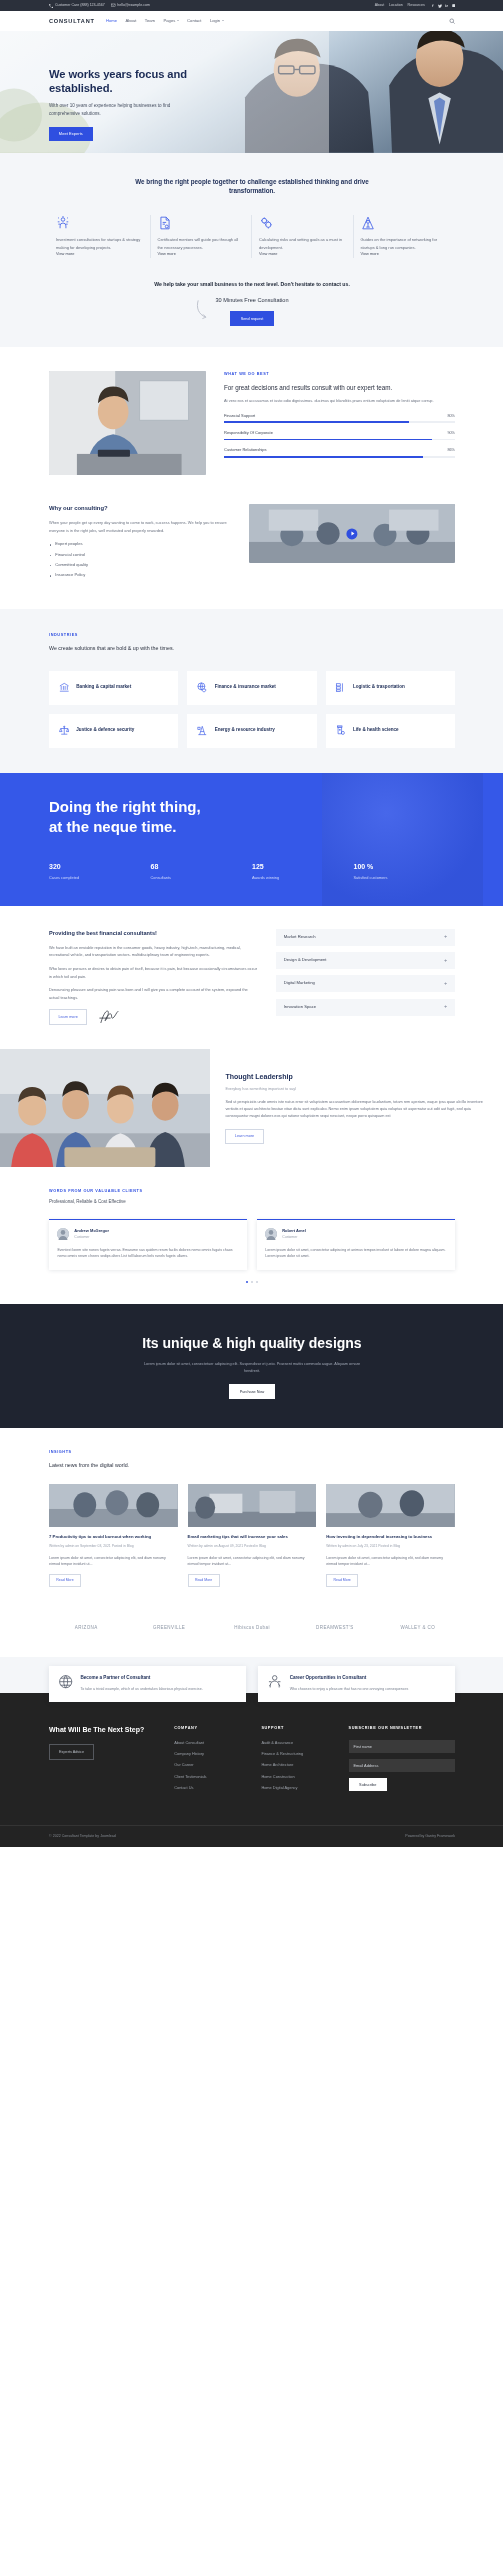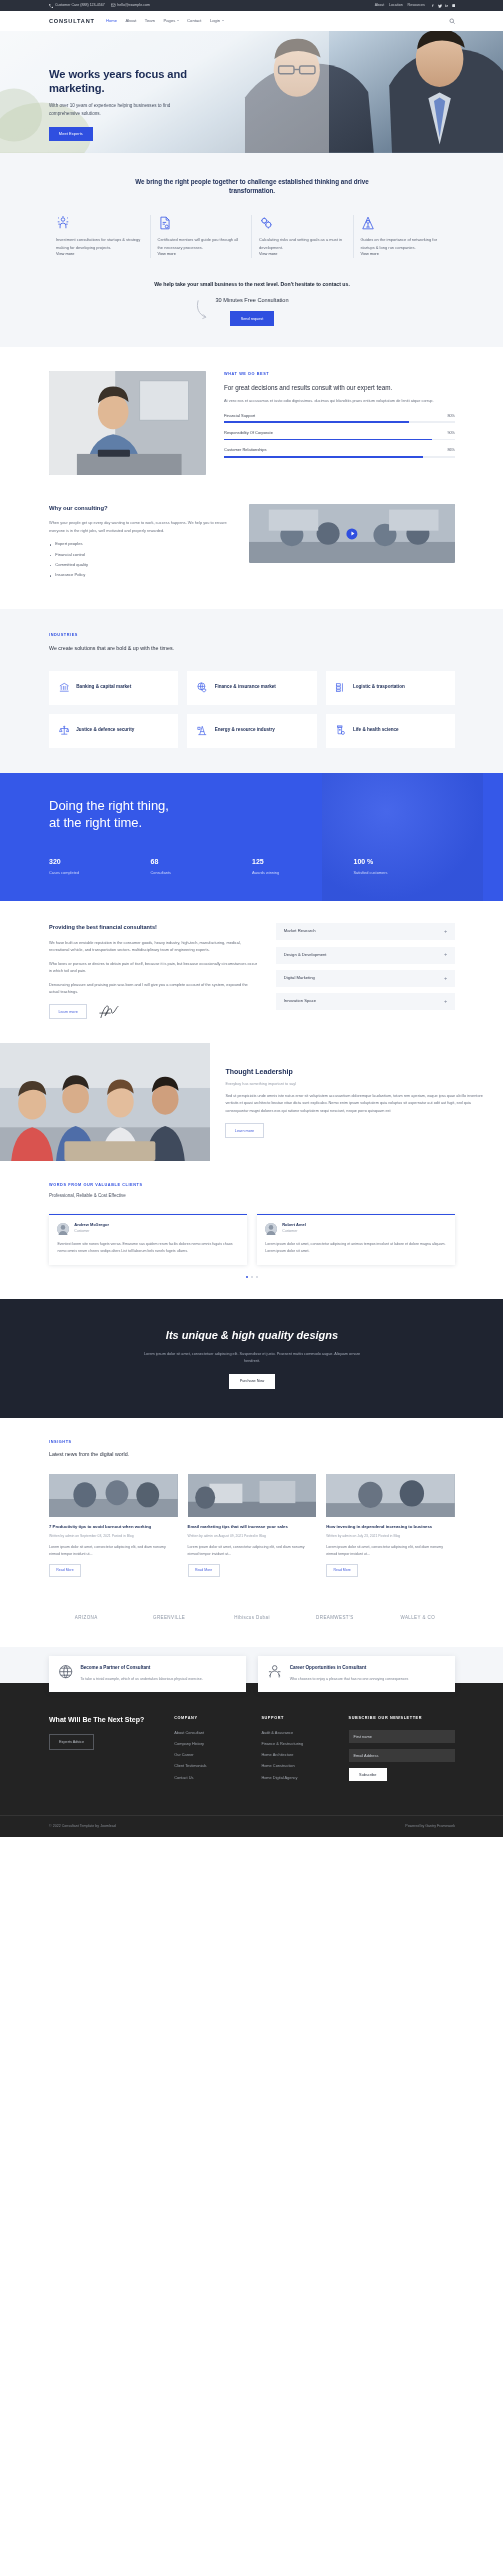--- a/index.html
+++ b/index.html
@@ -93,21 +93,21 @@
   .sec-ind { background:#f4f6f9; padding:22.4px 0 25px; }
   .ind-head .h4 { font-size:5.3px; color:#2b313f; margin-top:6.3px; font-weight:400; }
   .ind-grid { display:grid; grid-template-columns:repeat(3,1fr); gap:9px; margin-top:18px; }
   .ind-card { background:#fff; height:34px; display:flex; align-items:center; gap:7px; padding:0 9.8px; }
   .ind-label { font-size:4.6px; color:#1b2b55; font-weight:700; line-height:1.4; }
 
   
   .sec-stats { background:#3558e8; padding:24px 0 25px; position:relative; overflow:hidden; }
   .stats-bg { position:absolute; right:21px; top:0; width:161px; height:100%;
     background:radial-gradient(ellipse at 40% 30%, rgba(255,255,255,.09), rgba(0,0,0,.06) 70%); }
-  .stats-h { font-size:13px; line-height:1.35; color:#fff; font-weight:400; position:relative; }
+  .stats-h { font-size:15px; line-height:1.35; color:#fff; font-weight:700; position:relative; }
   .stats-row { display:grid; grid-template-columns:repeat(4,1fr); margin-top:24px; position:relative; }
   .stat-n { font-size:7px; color:#fff; font-weight:700; }
   .stat-l { font-size:3.9px; color:#cdd7fb; margin-top:2.8px; }
 
   
   .sec-fin { background:#fff; padding:22.4px 0 24px; }
   .fin-grid { display:flex; gap:17px; }
   .fin-left { width:210px; }
   .fin-left .h3 { font-size:5.6px; }
   .fin-p { font-size:3.9px; line-height:1.9; color:#666d7b; margin-top:6.3px; }
@@ -135,21 +135,21 @@
   .avatar { width:12px; height:12px; border-radius:50%; background:linear-gradient(140deg,#b8c0cc,#7b8695); flex:0 0 12px;}
   .tst-name { font-size:4px; color:#1b2b55; font-weight:700; }
   .tst-role { font-size:3.5px; color:#9aa1ae; margin-top:0.7px;}
   .tst-body { font-size:3.6px; line-height:1.9; color:#6c7280; margin-top:6.3px; }
   .dots { display:flex; justify-content:center; gap:2.8px; margin-top:11.2px; }
   .dot { width:2.1px; height:2.1px; border-radius:50%; background:#ccd2dc; }
   .dot.on { background:#2f4fe0; }
 
   
   .sec-dark { background:#1f2430; padding:28px 0 29px; text-align:center; }
-  .dark-h { font-size:11px; color:#fff; font-weight:700;font-style:italic; }
+  .dark-h { font-size:14px; color:#fff; font-weight:700; }
   .dark-p { font-size:3.8px; color:#a0a7b5; line-height:1.9; max-width:231px; margin:6.3px auto 0; }
   .btn-white { display:inline-block; background:#fff; color:#2b3240; font-size:3.8px; padding:4.2px 10.5px; margin-top:9px; }
 
   
   .sec-ins { background:#fff; padding:21px 0 21px; }
   .ins-h { font-size:5.3px; color:#2b313f; margin-top:5.6px; font-weight:400;}
   .ins-grid { display:grid; grid-template-columns:repeat(3,1fr); gap:9.8px; margin-top:15.4px; }
   .ins-img { height:43px; background:linear-gradient(140deg,#c9d1da,#828d9c); position:relative; overflow:hidden;}
   .ins-t { font-size:4.3px; color:#1b2b55; font-weight:700; line-height:1.5; margin-top:6.3px; }
   .ins-meta { font-size:3.4px; color:#9aa1ae; margin-top:4.2px; line-height:1.6;}
@@ -296,21 +296,21 @@
       <path d="M560 174 L556 78 q26 -48 84 -52 q64 -4 92 52 l6 96z" fill="#39414f"></path>
       <ellipse cx="628" cy="40" rx="34" ry="40" fill="url(#skin)"></ellipse>
       <path d="M596 26 q34 -24 68 -2 q-4 -26 -34 -26 q-32 0 -34 28z" fill="#262019"></path>
       <path d="M612 96 l16 66 l16 -66 l-16 -8z" fill="#cfd7e2"></path>
       <path d="M620 100 l8 52 l8 -52 l-8 -5z" fill="#6b88c7"></path>
       <rect width="470" height="174" fill="#ffffff" opacity="0.42"></rect>
     </svg>
     <div class="container hero-inner">
       <h1>
         <span>We works years focus and</span><br>
-        <span>marketing.</span>
+        <span>established.</span>
       </h1>
       <p>With over 10 years of experience helping businesses to find comprehensive solutions.</p>
       <a class="btn-primary">Meet Experts</a>
     </div>
   </div>
 
   <div class="sec-services">
     <div class="container">
       <div class="lead">We bring the right people together to challenge established thinking and drive transformation.</div>
       <div class="svc-grid">
@@ -511,21 +511,21 @@
         </div>
       </div>
     </div>
   </div>
 
   <div class="sec-stats">
     <div class="stats-bg"></div>
     <div class="container">
       <div class="stats-h">
         <span>Doing the right thing,</span><br>
-        <span>at the right time.</span>
+        <span>at the neque time.</span>
       </div>
       <div class="stats-row">
         <div>
           <div class="stat-n">320</div>
           <div class="stat-l">Cases completed</div>
         </div>
         <div>
           <div class="stat-n">68</div>
           <div class="stat-l">Consultants</div>
         </div>

